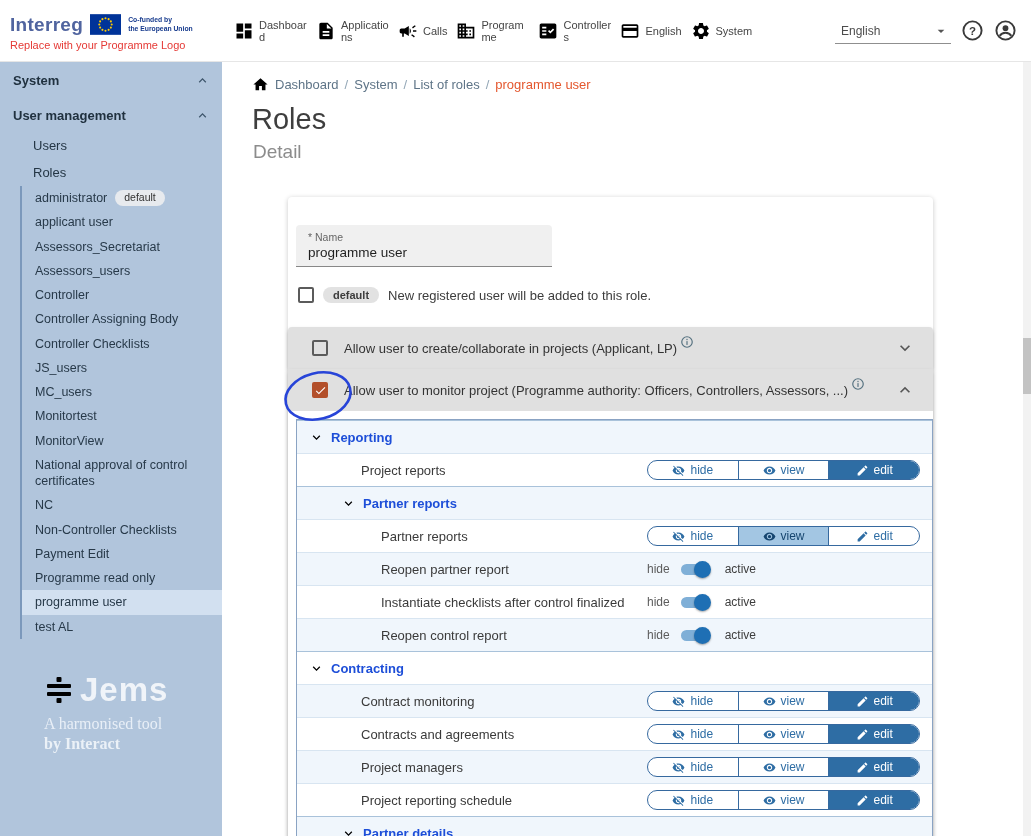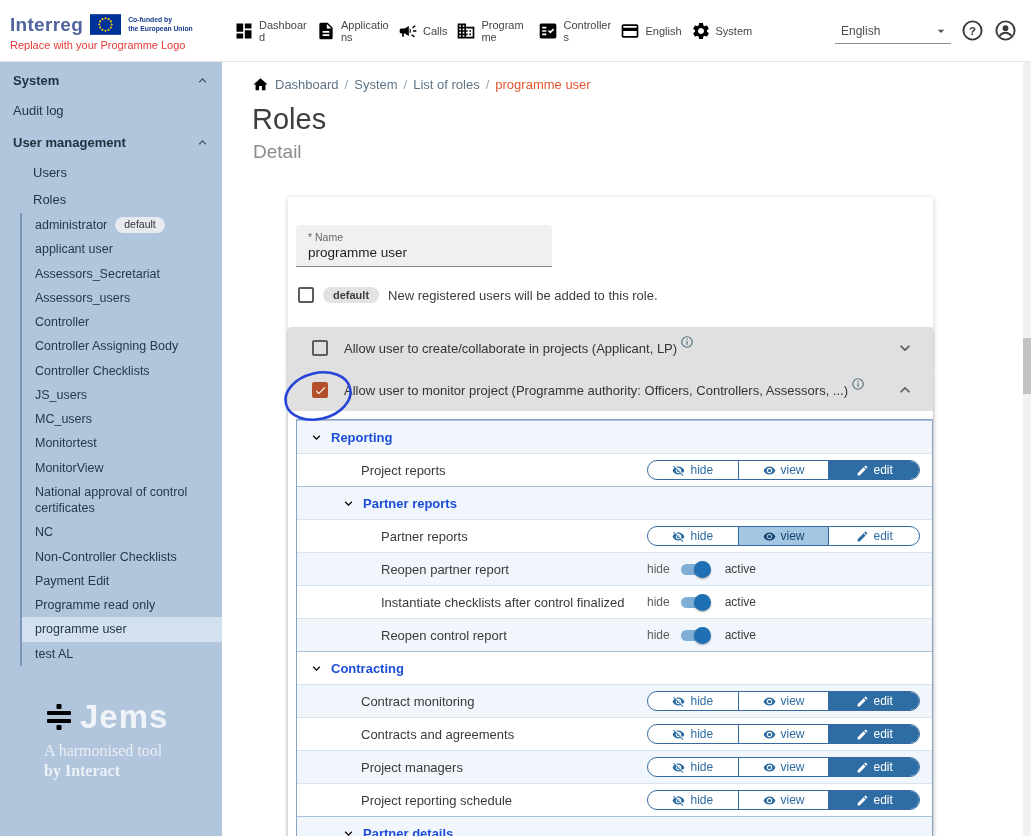--- a/index.html
+++ b/index.html
@@ -278,21 +278,20 @@
   </div>
 </header>
 
 <aside class="sidebar">
   <div class="side-sec">
     <span>System</span>
     <svg class="ic">
         <use href="#i-chevup"></use>
       </svg>
   </div>
-  <div class="side-item">Audit log</div>
   <div class="side-sec">
     <span>User management</span>
     <svg class="ic">
         <use href="#i-chevup"></use>
       </svg>
   </div>
   <div class="side-item ind">Users</div>
   <div class="side-item ind">Roles</div>
 
   <div class="role-list">
@@ -350,21 +349,21 @@
 
   <section class="card">
     <div class="name-field">
       <div class="name-label">* Name</div>
       <input class="name-input" value="programme user" style="">
     </div>
 
     <div class="default-row">
       <span class="cb"></span>
       <span class="pill">default</span>
-      <span>New registered users will be added to this role.</span>
+      <span>New registered user will be added to this role.</span>
     </div>
 
     <div class="panel panel1">
       <div class="panel-header">
         <span class="cb"></span>
         <span class="panel-label">Allow user to create/collaborate in projects (Applicant, LP)</span>
         <svg class="ic info-ic">
             <use href="#i-info"></use>
           </svg>
         <svg class="ic panel-chevron">

